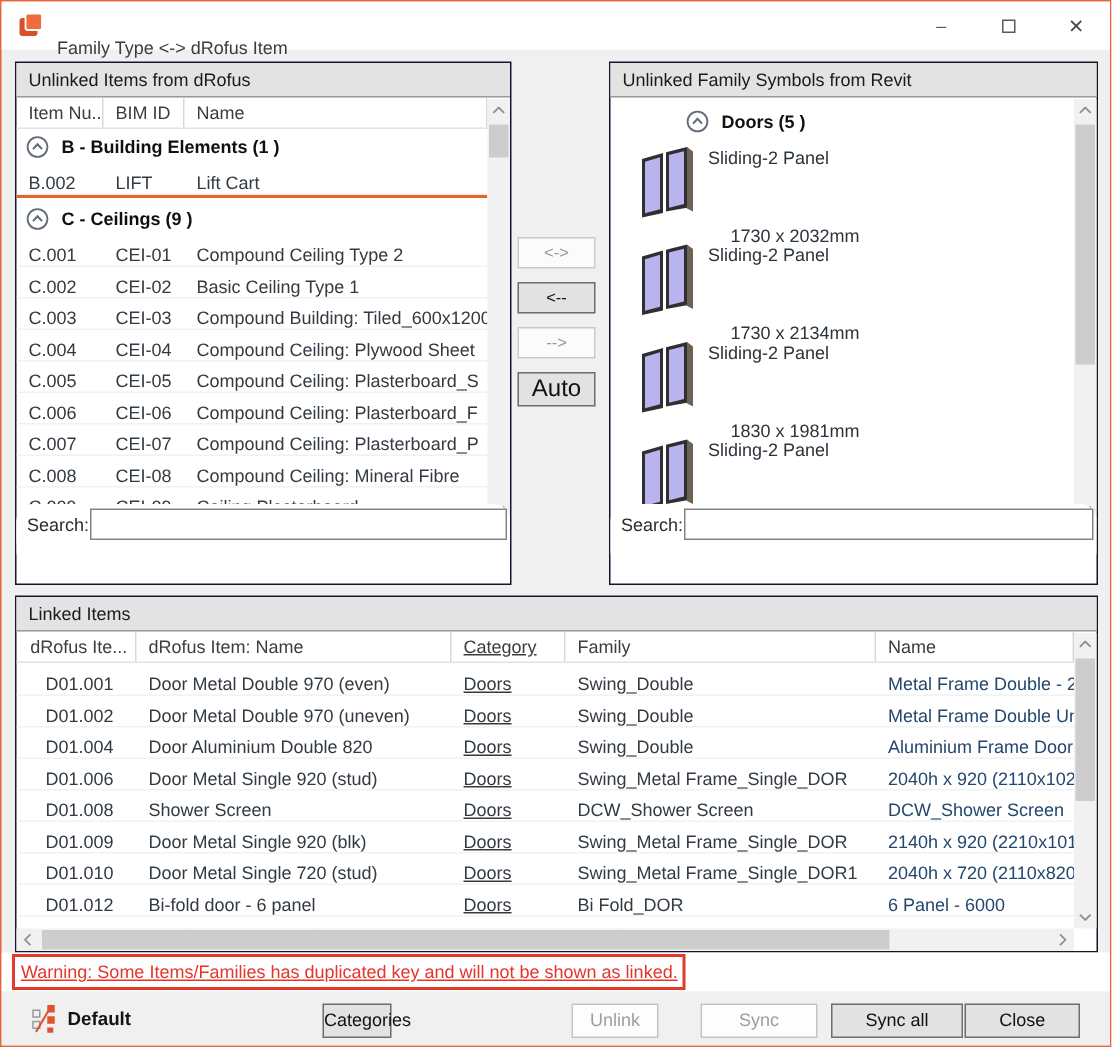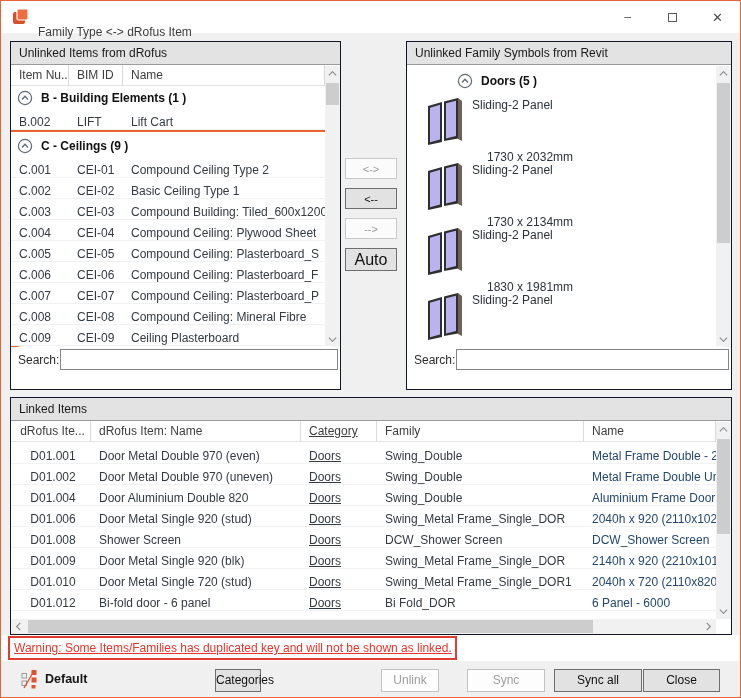--- a/index.html
+++ b/index.html
@@ -35,21 +35,21 @@
   .orange-sep { height:2px; background:#e8632c; margin-bottom:3px; }
 
   
   .vscroll { position:absolute; right:0; width:15px; background:#f1f1f1; }
   .vthumb { position:absolute; left:1px; width:13px; background:#cdcdcd; }
   .hscroll { position:absolute; left:0; height:15px; background:#f1f1f1; }
   .hthumb { position:absolute; top:1px; height:13px; background:#cdcdcd; }
   .scr-arrow { position:absolute; width:15px; height:15px; display:flex; align-items:center; justify-content:center; }
 
   
-  .search-row { position:absolute; left:0; bottom:0; right:0; height:43px; background:#fff;border-radius:11px; }
+  .search-row { position:absolute; left:0; bottom:10px; right:0; height:43px; background:#fff;border-radius:11px; }
   .search-label { position:absolute; left:7px; top:7px; color:#2b2b2b; }
   .search-input { position:absolute; top:3px; height:21px; border:1px solid #848484; background:#fff;
                   font-family:"Liberation Sans",sans-serif; font-size:12px; padding:0 4px; }
 
   
   .t-btn { position:absolute; left:344px; width:52px; height:21px; text-align:center;
            font-family:"Liberation Sans",sans-serif; font-size:11px; }
   .btn-enabled { background:#e2e2e2; border:1px solid #6e6e6e; color:#111; }
   .btn-disabled { background:#fbfbfb; border:1px solid #c9c9c9; color:#9a9a9a; }
 

